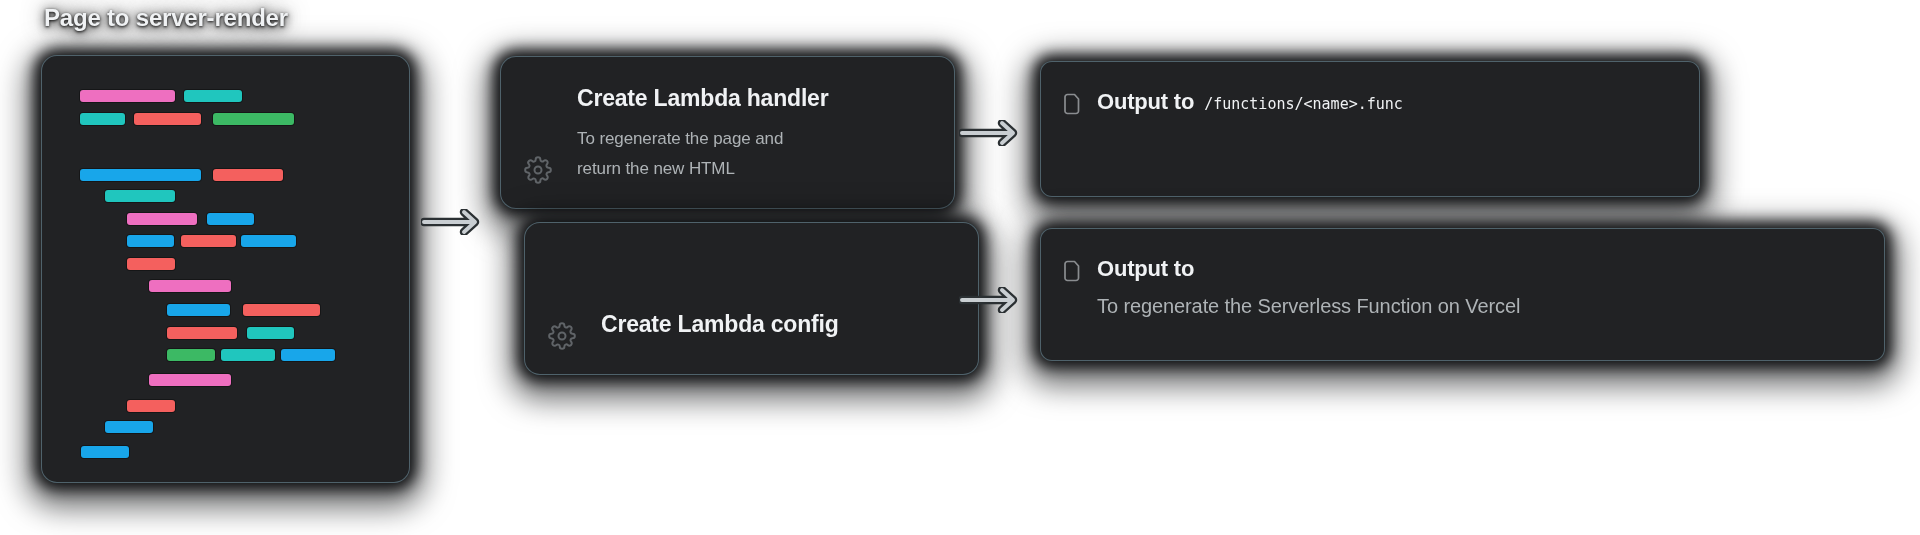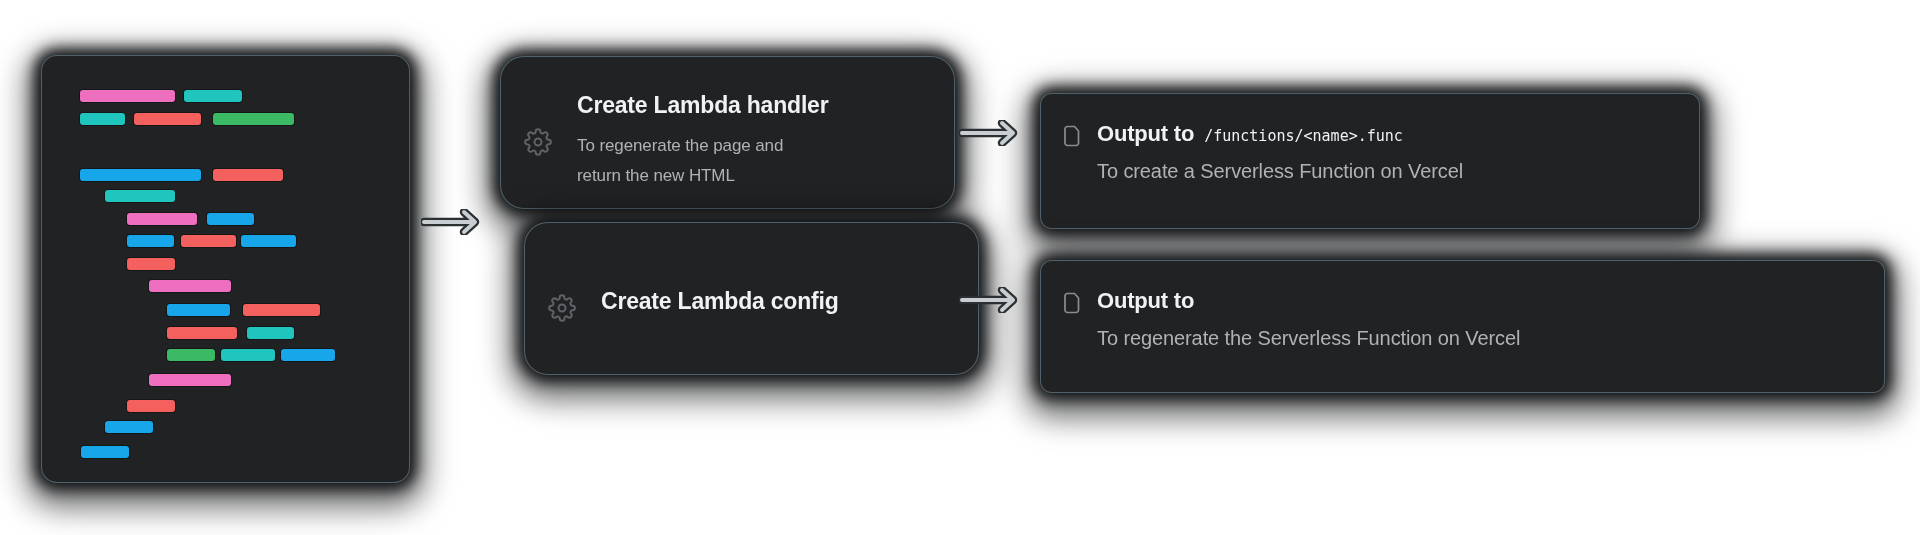--- a/index.html
+++ b/index.html
@@ -31,28 +31,28 @@
     box-shadow:0 0 14px 6px rgba(8,10,12,0.95),0 10px 30px 14px rgba(8,10,12,0.6);
     z-index:10;
   }
   
   .code-card{left:41px;top:55px;width:369px;height:428px;border-radius:16px;}
   .code-card .bar{
     position:absolute;height:12px;border-radius:3px;
     box-shadow:0 0 0 1px rgba(0,0,0,0.35);
   }
   
-  .step-card{width:455px;height:153px;border-radius:24px;display:flex;align-items:center;gap:25px;padding:42px 24px 24px 23px;}
+  .step-card{width:455px;height:153px;border-radius:16px;display:flex;align-items:flex-end;gap:25px;padding:42px 24px 24px 23px;}
   .step-card-1{left:500px;top:56px;}
   .step-card-2{left:524px;top:222px;}
   .step-icon{flex:0 0 28px;margin-top:1px;}
   .step-title{font-size:23px;font-weight:600;letter-spacing:-0.2px;color:var(--title-text);margin-bottom:12px;}
   .step-desc{font-size:17px;line-height:30px;color:var(--muted-text);white-space:pre-line;letter-spacing:-0.1px;}
   
-  .output-card{border-radius:12px;display:flex;align-items:flex-start;gap:16px;padding:27px 24px 24px 22px;margin-top:32px;}
+  .output-card{border-radius:12px;display:flex;align-items:flex-start;gap:16px;padding:27px 24px 24px 22px;}
   .output-card-1{left:1040px;top:61px;width:660px;height:136px;}
   .output-card-2{left:1040px;top:228px;width:845px;height:133px;}
   .output-icon{flex:0 0 18px;margin-top:3px;}
   .output-titlerow{display:flex;align-items:baseline;gap:10px;white-space:nowrap;}
   .output-prefix{font-size:22px;font-weight:700;letter-spacing:-0.2px;color:var(--title-text);}
   .output-path{font-family:"DejaVu Sans Mono","Liberation Mono",monospace;font-size:15px;color:var(--title-text);}
   .output-desc{margin-top:13px;font-size:20px;color:var(--muted-text);letter-spacing:-0.1px;}
   
   .arrow{position:absolute;z-index:20;}
   .arrow-a{left:421px;top:209px;}
@@ -61,20 +61,21 @@
   .arrow path{fill:none;stroke-linecap:round;stroke-linejoin:round;}
   .arrow .under{stroke:var(--arrow-dark);stroke-width:8.5;}
   .arrow .over{stroke:var(--arrow-light);stroke-width:4;}
   svg.glyph{display:block;}
 </style>
 </head>
 <body>
 
 <div class="stage">
 
+  <div class="page-title">Page to server-render</div>
 
   <div class="card code-card">
       <div class="bar" style="left: 38px; top: 34px; width: 95px; background: rgb(238, 111, 192);"></div>
       <div class="bar" style="left: 142px; top: 34px; width: 58px; background: rgb(32, 198, 190);"></div>
       <div class="bar" style="left: 38px; top: 57px; width: 45px; background: rgb(32, 198, 190);"></div>
       <div class="bar" style="left: 92px; top: 57px; width: 67px; background: rgb(244, 96, 94);"></div>
       <div class="bar" style="left: 171px; top: 57px; width: 81px; background: rgb(60, 185, 100);"></div>
       <div class="bar" style="left: 38px; top: 113px; width: 121px; background: rgb(24, 166, 234);"></div>
       <div class="bar" style="left: 171px; top: 113px; width: 70px; background: rgb(244, 96, 94);"></div>
       <div class="bar" style="left: 63px; top: 134px; width: 70px; background: rgb(32, 198, 190);"></div>
@@ -136,21 +137,20 @@
 
   <div class="card output-card output-card-1">
     <svg class="glyph output-icon" width="18" height="24" viewBox="0 0 18 24" fill="none" stroke="#8a8d90" stroke-width="1.7" stroke-linejoin="round">
       <path d="M4.5 2.5 h7 l4 4.5 V19 a2.5 2.5 0 0 1 -2.5 2.5 h-8.5 A2.5 2.5 0 0 1 2 19 V5 a2.5 2.5 0 0 1 2.5 -2.5 Z"></path>
     </svg>
     <div>
       <div class="output-titlerow">
         <span class="output-prefix">Output to</span>
         <span class="output-path">/functions/&lt;name&gt;.func</span>
       </div>
-      <div class="output-desc">To create a Serverless Function on Vercel</div>
     </div>
   </div>
 
   <div class="card output-card output-card-2">
     <svg class="glyph output-icon" width="18" height="24" viewBox="0 0 18 24" fill="none" stroke="#8a8d90" stroke-width="1.7" stroke-linejoin="round">
       <path d="M4.5 2.5 h7 l4 4.5 V19 a2.5 2.5 0 0 1 -2.5 2.5 h-8.5 A2.5 2.5 0 0 1 2 19 V5 a2.5 2.5 0 0 1 2.5 -2.5 Z"></path>
     </svg>
     <div>
       <div class="output-titlerow">
         <span class="output-prefix">Output to</span>

